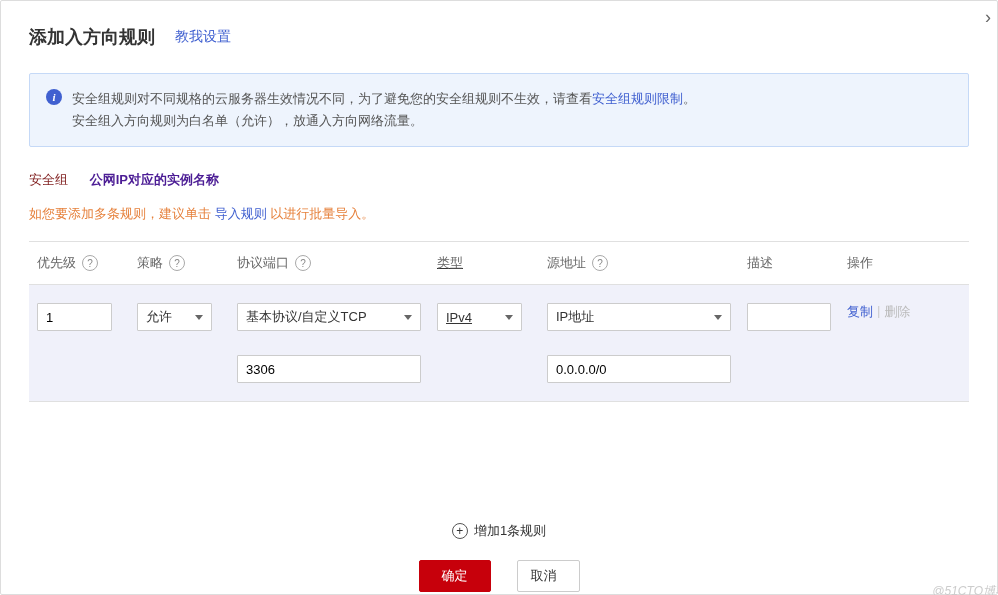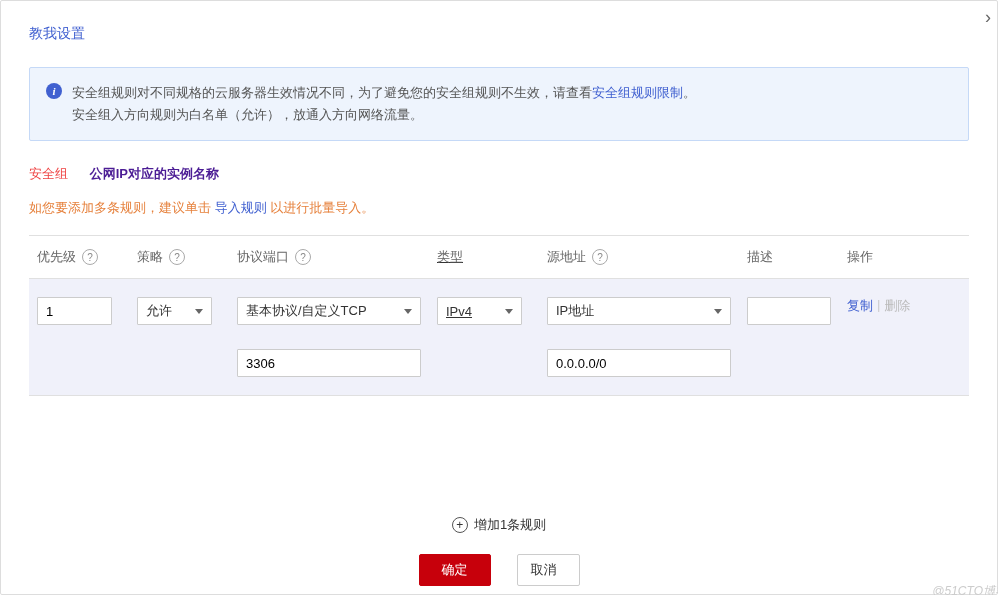--- a/index.html
+++ b/index.html
@@ -7,21 +7,21 @@
     .dialog { width: 998px; height: 595px; border: 1px solid #ddd; border-radius: 2px; padding: 24px 28px; position: relative; }
     .dialog-header { display: flex; align-items: center; margin-bottom: 24px; }
     .dialog-title { font-size: 18px; font-weight: 600; color: #333; margin-right: 20px; }
     .help-link { color: #4060d0; font-size: 14px; cursor: pointer; }
     .close-x { position: absolute; right: 6px; top: 6px; font-size: 18px; color: #666; cursor: pointer; }
     .info-banner { background: #eef4fd; border: 1px solid #c5d9f7; border-radius: 2px; padding: 14px 16px; margin-bottom: 24px; display: flex; align-items: flex-start; }
     .info-icon { width: 16px; height: 16px; border-radius: 50%; background: #4060d0; color: #fff; font-size: 11px; display: flex; align-items: center; justify-content: center; margin-right: 10px; flex-shrink: 0; margin-top: 1px; font-weight: bold; font-style: italic; font-family: Georgia, serif; }
     .info-text { color: #555; line-height: 1.7; }
     .info-link { color: #4060d0; cursor: pointer; }
     .group-row { margin-bottom: 16px; }
-    .group-label { color: #ef4444; margin-right: 18px; }
+    .group-label { color: #7f1d1d; margin-right: 18px; }
     .group-value { font-weight: 600; color: #4c1d95; }
     .tip-row { margin-bottom: 18px; }
     .tip-orange { color: #e6813c; }
     .tip-link { color: #4060d0; cursor: pointer; }
     .rule-table { width: 100%; }
     .table-head { display: flex; border-top: 1px solid #e0e0e0; border-bottom: 1px solid #e0e0e0; padding: 12px 0; background: #fff; }
     .col { padding: 0 8px; display: flex; align-items: center; }
     .col-priority { width: 100px; }
     .col-policy { width: 100px; }
     .col-protocol { width: 200px; }
@@ -52,20 +52,21 @@
     .btn-secondary { background: #fff; border-color: #ccc; color: #333; padding-left: 13px; }
     .watermark { position: absolute; right: -10px; bottom: -6px; color: #ccc; font-size: 12px; font-style: italic; }
   </style>
 </head>
 <body>
 
 <div class="dialog">
   <span class="close-x">›</span>
 
   <div class="dialog-header">
+    <div class="dialog-title">添加入方向规则</div>
     <a class="help-link">教我设置</a>
   </div>
 
   <div class="info-banner">
     <div class="info-icon">i</div>
     <div class="info-text">
       <div>
         <span>安全组规则对不同规格的云服务器生效情况不同，为了避免您的安全组规则不生效，请查看</span><a class="info-link">安全组规则限制</a><span>。</span>
       </div>
       <div>安全组入方向规则为白名单（允许），放通入方向网络流量。</div>

